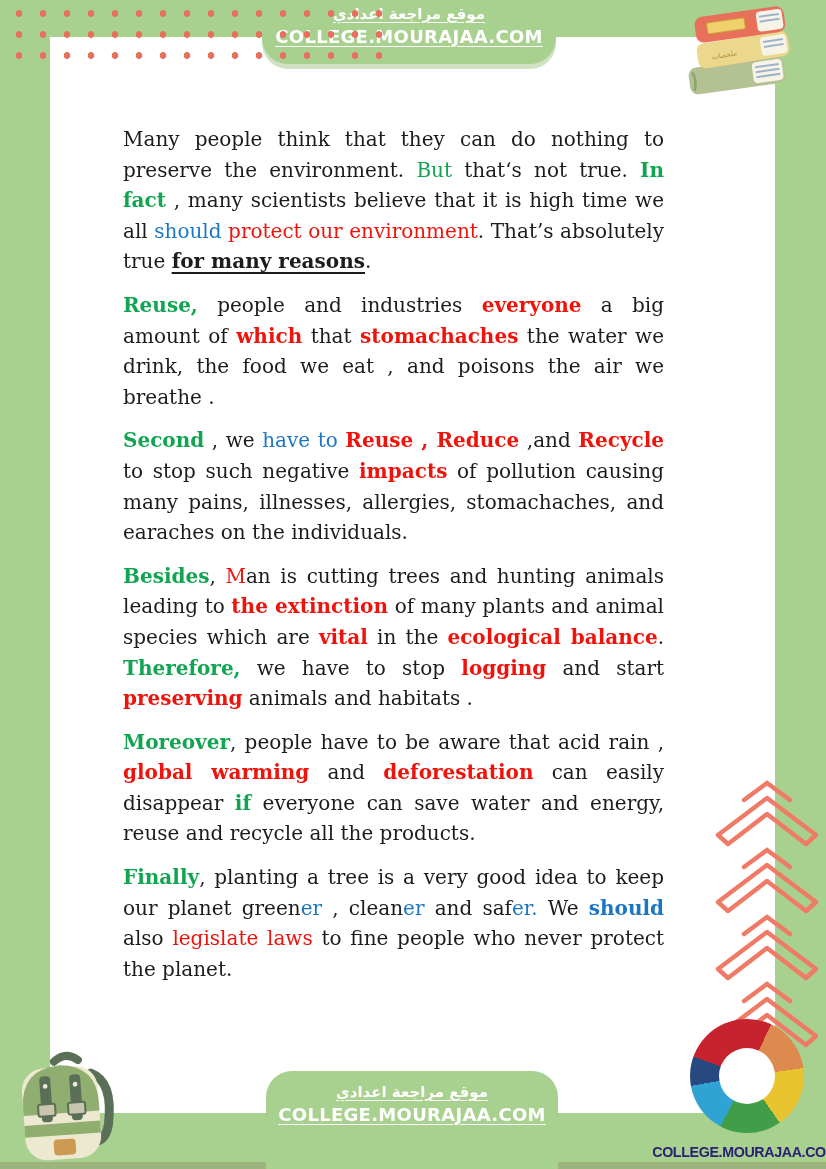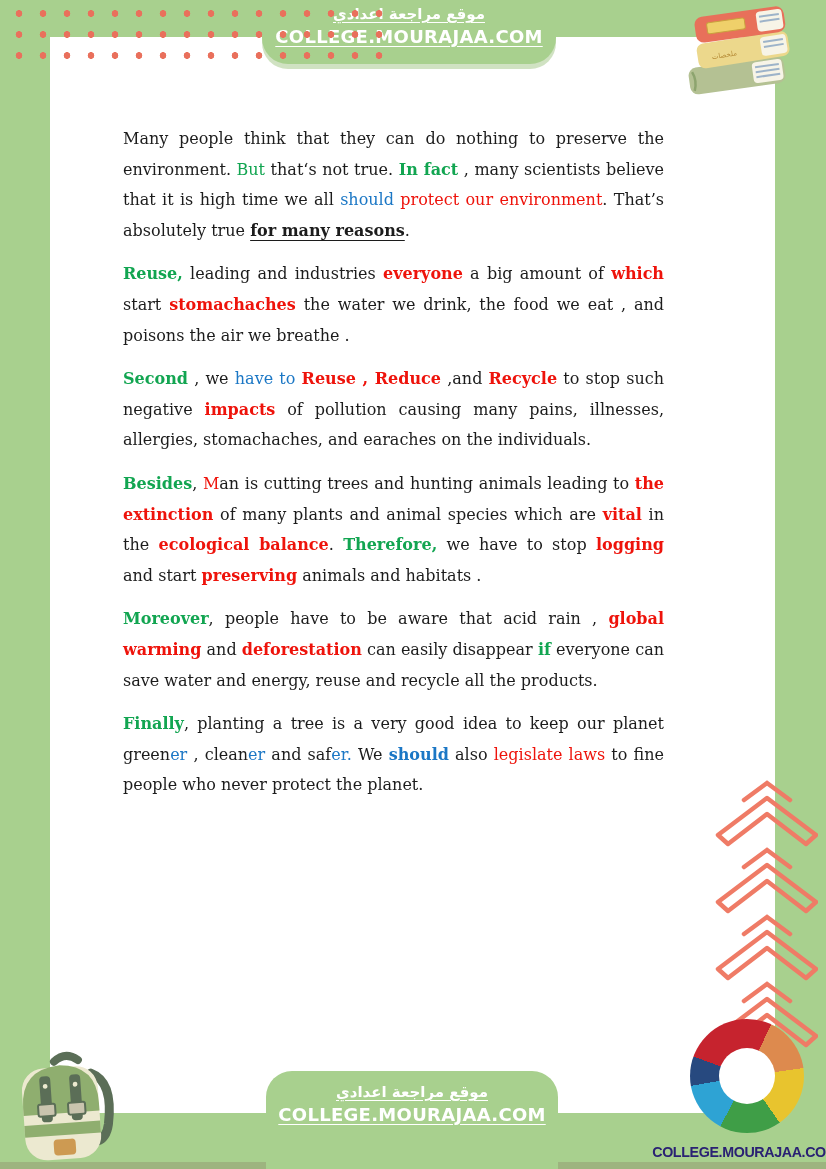--- a/index.html
+++ b/index.html
@@ -32,21 +32,21 @@
   .backpack{position:absolute;left:5px;top:1045px;z-index:5;}
   .ring{position:absolute;left:690px;top:1019px;width:114px;height:114px;border-radius:50%;z-index:6;
       background:conic-gradient(from -70deg,#c6232e 0 95deg,#dd8a4e 95deg 152deg,#e8c42e 152deg 215deg,
                  #3f9e47 215deg 278deg,#2ea3d4 278deg 330deg,#27497f 330deg 360deg);}
   .ring::after{content:"";position:absolute;left:29px;top:29px;width:56px;height:56px;border-radius:50%;background:#fff;}
   .ring-caption{position:absolute;left:645px;top:1143px;width:180px;z-index:7;text-align:center;
       font-family:"Liberation Sans", sans-serif;font-weight:bold;font-size:15.5px;letter-spacing:-.4px;
       color:#2a2173;transform:scaleX(.92);}
   
   .essay{position:absolute;left:123px;top:124px;width:541px;z-index:2;
-      font-size:16px;line-height:30.6px;color:#1c1c1c;text-align:justify;}
+      font-size:20px;line-height:30.6px;color:#1c1c1c;text-align:justify;}
   .essay p{margin:0 0 13px 0;}
   .sp-k{color:#1c1c1c;}
   .sp-g{color:#12a551;font-weight:bold;}
   .sp-gr{color:#12a551;}
   .sp-r{color:#ee130b;}
   .sp-rb{color:#ee130b;font-weight:bold;}
   .sp-b{color:#1b77c5;}
   .sp-bb{color:#1b77c5;font-weight:bold;}
   .sp-u{color:#1c1c1c;font-weight:bold;text-decoration:underline;text-underline-offset:4px;}
 </style>
@@ -136,20 +136,20 @@
   <div class="ring"></div>
   <div class="ring-caption">COLLEGE.MOURAJAA.COM</div>
 
   <div class="footer-tab">
     <span class="banner-ar">موقع مراجعة اعدادي</span>
     <span class="banner-site">COLLEGE.MOURAJAA.COM</span>
   </div>
 
   <div class="essay">
       <p><span class="sp-k">Many people think that they can do nothing to preserve the environment. </span><span class="sp-gr">But</span><span class="sp-k"> that‘s not true. </span><span class="sp-g">In fact</span><span class="sp-k"> , many scientists believe that it is high time we all </span><span class="sp-b">should</span><span class="sp-k"> </span><span class="sp-r">protect our environment</span><span class="sp-k">. That’s absolutely true </span><span class="sp-u">for many reasons</span><span class="sp-k">.</span></p>
-      <p><span class="sp-g">Reuse,</span><span class="sp-k"> leading and industries </span><span class="sp-rb">everyone</span><span class="sp-k"> a big amount of </span><span class="sp-rb">which</span><span class="sp-k"> start </span><span class="sp-rb">stomachaches</span><span class="sp-k"> the water we drink, the food we eat , and poisons the air we breathe .</span></p>
+      <p><span class="sp-g">Reuse,</span><span class="sp-k"> people and industries </span><span class="sp-rb">everyone</span><span class="sp-k"> a big amount of </span><span class="sp-rb">which</span><span class="sp-k"> that </span><span class="sp-rb">stomachaches</span><span class="sp-k"> the water we drink, the food we eat , and poisons the air we breathe .</span></p>
       <p><span class="sp-g">Second</span><span class="sp-k"> , we </span><span class="sp-b">have to</span><span class="sp-k">  </span><span class="sp-rb">Reuse , Reduce</span><span class="sp-k"> ,and </span><span class="sp-rb">Recycle</span><span class="sp-k"> to stop such negative </span><span class="sp-rb">impacts</span><span class="sp-k"> of pollution causing many pains, illnesses, allergies, stomachaches, and earaches on the individuals.</span></p>
       <p><span class="sp-g">Besides</span><span class="sp-k">, </span><span class="sp-r">M</span><span class="sp-k">an is cutting trees and hunting   animals leading to </span><span class="sp-rb">the extinction</span><span class="sp-k"> of many plants and animal species which are </span><span class="sp-rb">vital</span><span class="sp-k"> in the </span><span class="sp-rb">ecological balance</span><span class="sp-k">. </span><span class="sp-g">Therefore,</span><span class="sp-k"> we have to stop </span><span class="sp-rb">logging</span><span class="sp-k"> and start </span><span class="sp-rb">preserving</span><span class="sp-k"> animals and habitats .</span></p>
       <p><span class="sp-g">Moreover</span><span class="sp-k">, people  have to be aware that acid rain , </span><span class="sp-rb">global warming</span><span class="sp-k"> and </span><span class="sp-rb">deforestation</span><span class="sp-k"> can easily disappear </span><span class="sp-g">if</span><span class="sp-k"> everyone can save water and energy, reuse and recycle all the products.</span></p>
       <p><span class="sp-g">Finally</span><span class="sp-k">, planting a tree is a very good idea to keep our planet  green</span><span class="sp-b">er</span><span class="sp-k"> , clean</span><span class="sp-b">er</span><span class="sp-k"> and saf</span><span class="sp-b">er.</span><span class="sp-k"> We </span><span class="sp-bb">should</span><span class="sp-k"> also </span><span class="sp-r">legislate laws</span><span class="sp-k"> to fine people who never protect the planet.</span></p>
     </div>
 
 </div>
 
 </body></html>

